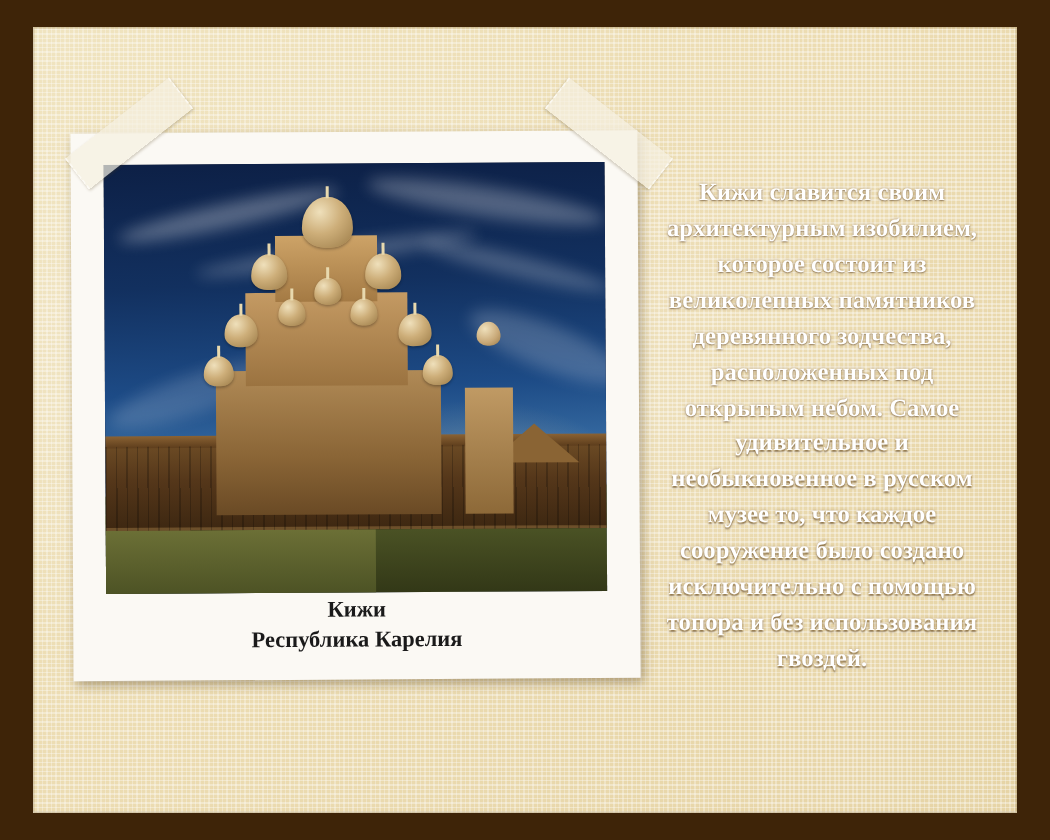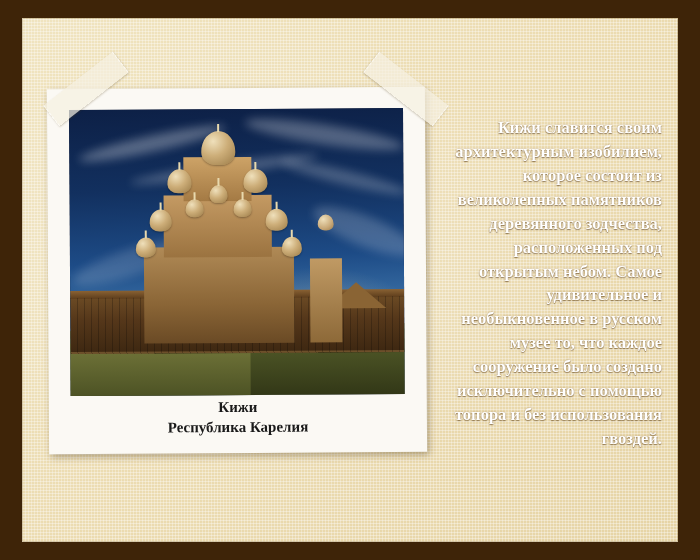--- a/index.html
+++ b/index.html
@@ -240,21 +240,21 @@
   }
   .tape-left  { left: 20px;  top: 58px;  transform: rotate(-38deg); }
   .tape-right { left: 340px; top: 58px;  transform: rotate(38deg); }
 
   
   .text-block {
     position: absolute;
     left: 412px;
     top: 98px;
     width: 228px;
-    text-align: right;
+    text-align: center;
     font-family: "Liberation Serif", serif;
     font-weight: bold;
     font-size: 16.5px;
     line-height: 1.45;
     color: #ffffff;
     text-shadow: 0 1px 1px rgba(90,60,20,0.55), 0 0 2px rgba(120,80,30,0.5);
   }
 </style>
 </head>
 <body>

